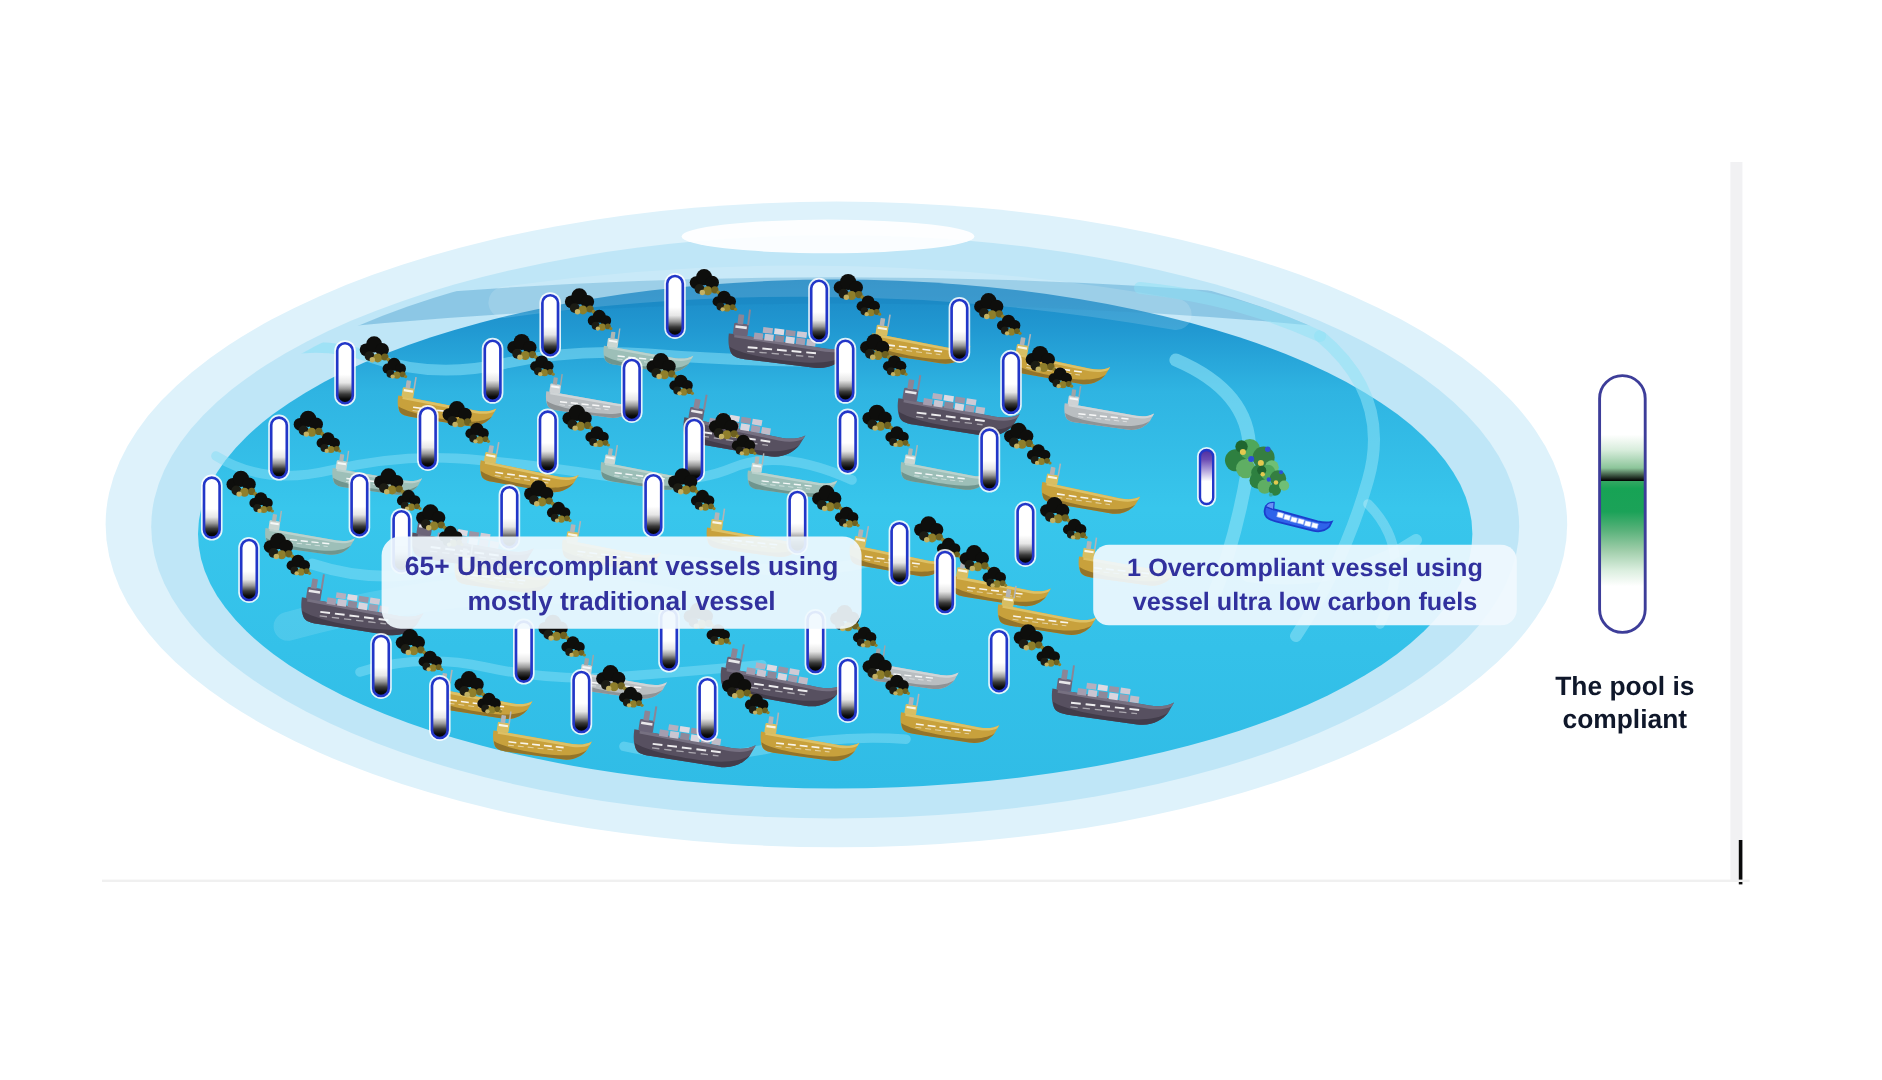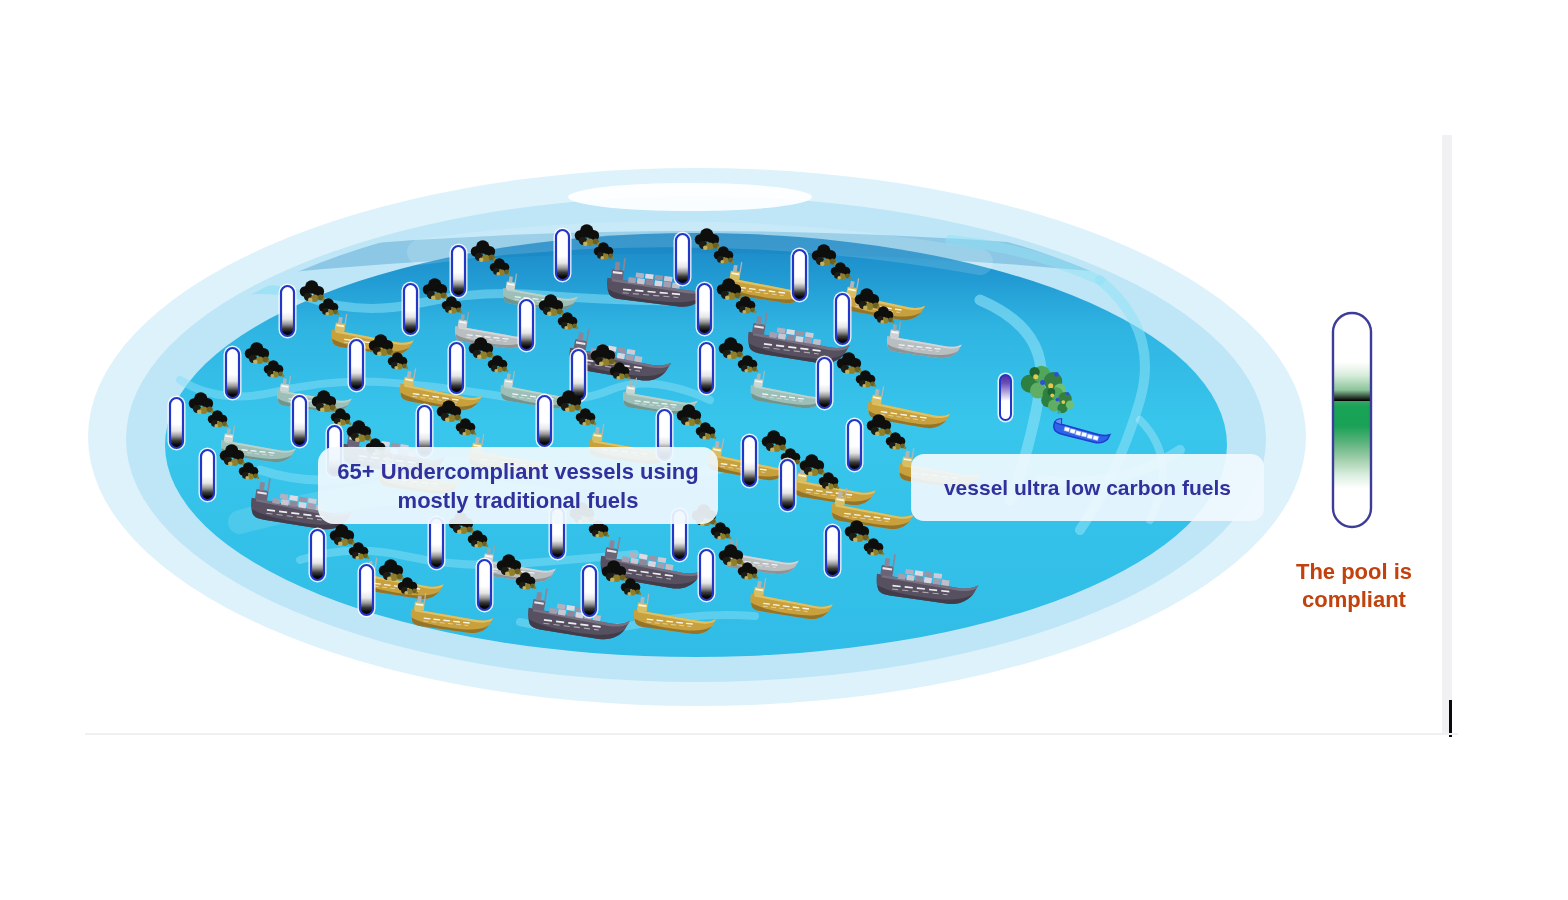--- a/index.html
+++ b/index.html
@@ -6,21 +6,21 @@
     font-family:"Liberation Sans", sans-serif;}
   .stage{position:relative;width:1568px;height:900px;}
   .pool-svg{position:absolute;left:0;top:0;}
   .pool-label{position:absolute;background:rgba(240,249,254,0.92);border-radius:16px;
     color:#31319E;font-weight:700;text-align:center;display:flex;flex-direction:column;
     justify-content:center;}
   .pool-label .ln{white-space:nowrap;}
   #lbl-under{left:318px;top:447px;width:400px;height:77px;font-size:22px;line-height:29px;}
   #lbl-over{left:911px;top:454px;width:353px;height:67px;font-size:21px;line-height:28px;border-radius:13px;}
   .gauge-caption{position:absolute;left:1272px;top:558px;width:164px;text-align:center;
-    color:#c2410c;font-weight:700;font-size:22px;line-height:28px;}
+    color:#0f172a;font-weight:700;font-size:22px;line-height:28px;}
   .edge-strip{position:absolute;left:1442px;top:135px;width:10px;height:600px;background:#F1F1F3;}
   .text-cursor{position:absolute;left:1449px;top:700px;width:3px;height:37px;background:#0a0a0a;}
   .bottom-hairline{position:absolute;left:85px;top:733px;width:1373px;height:2px;background:#F0F0F0;}
 </style>
 </head>
 <body>
 
 <div class="stage">
 
   <svg class="pool-svg" width="1568" height="900" viewBox="0 0 1568 900">
@@ -782,24 +782,25 @@
         </g>
       </g>
 
     <g>
       <rect x="1333" y="313" width="38" height="214" rx="19" fill="url(#gaugeGrad)" stroke="#3D3D99" stroke-width="2.4"></rect>
     </g>
   </svg>
 
   <div class="pool-label" id="lbl-under">
     <div class="ln">65+ Undercompliant vessels using</div>
-    <div class="ln">mostly traditional fuels</div>
+    <div class="ln">mostly traditional vessel</div>
   </div>
 
   <div class="pool-label" id="lbl-over">
+    <div class="ln">1 Overcompliant vessel using</div>
     <div class="ln">vessel ultra low carbon fuels</div>
   </div>
 
   <div class="gauge-caption">
     <div class="ln">The pool is</div>
     <div class="ln">compliant</div>
   </div>
 
   <div class="edge-strip"></div>
   <div class="text-cursor"></div>

